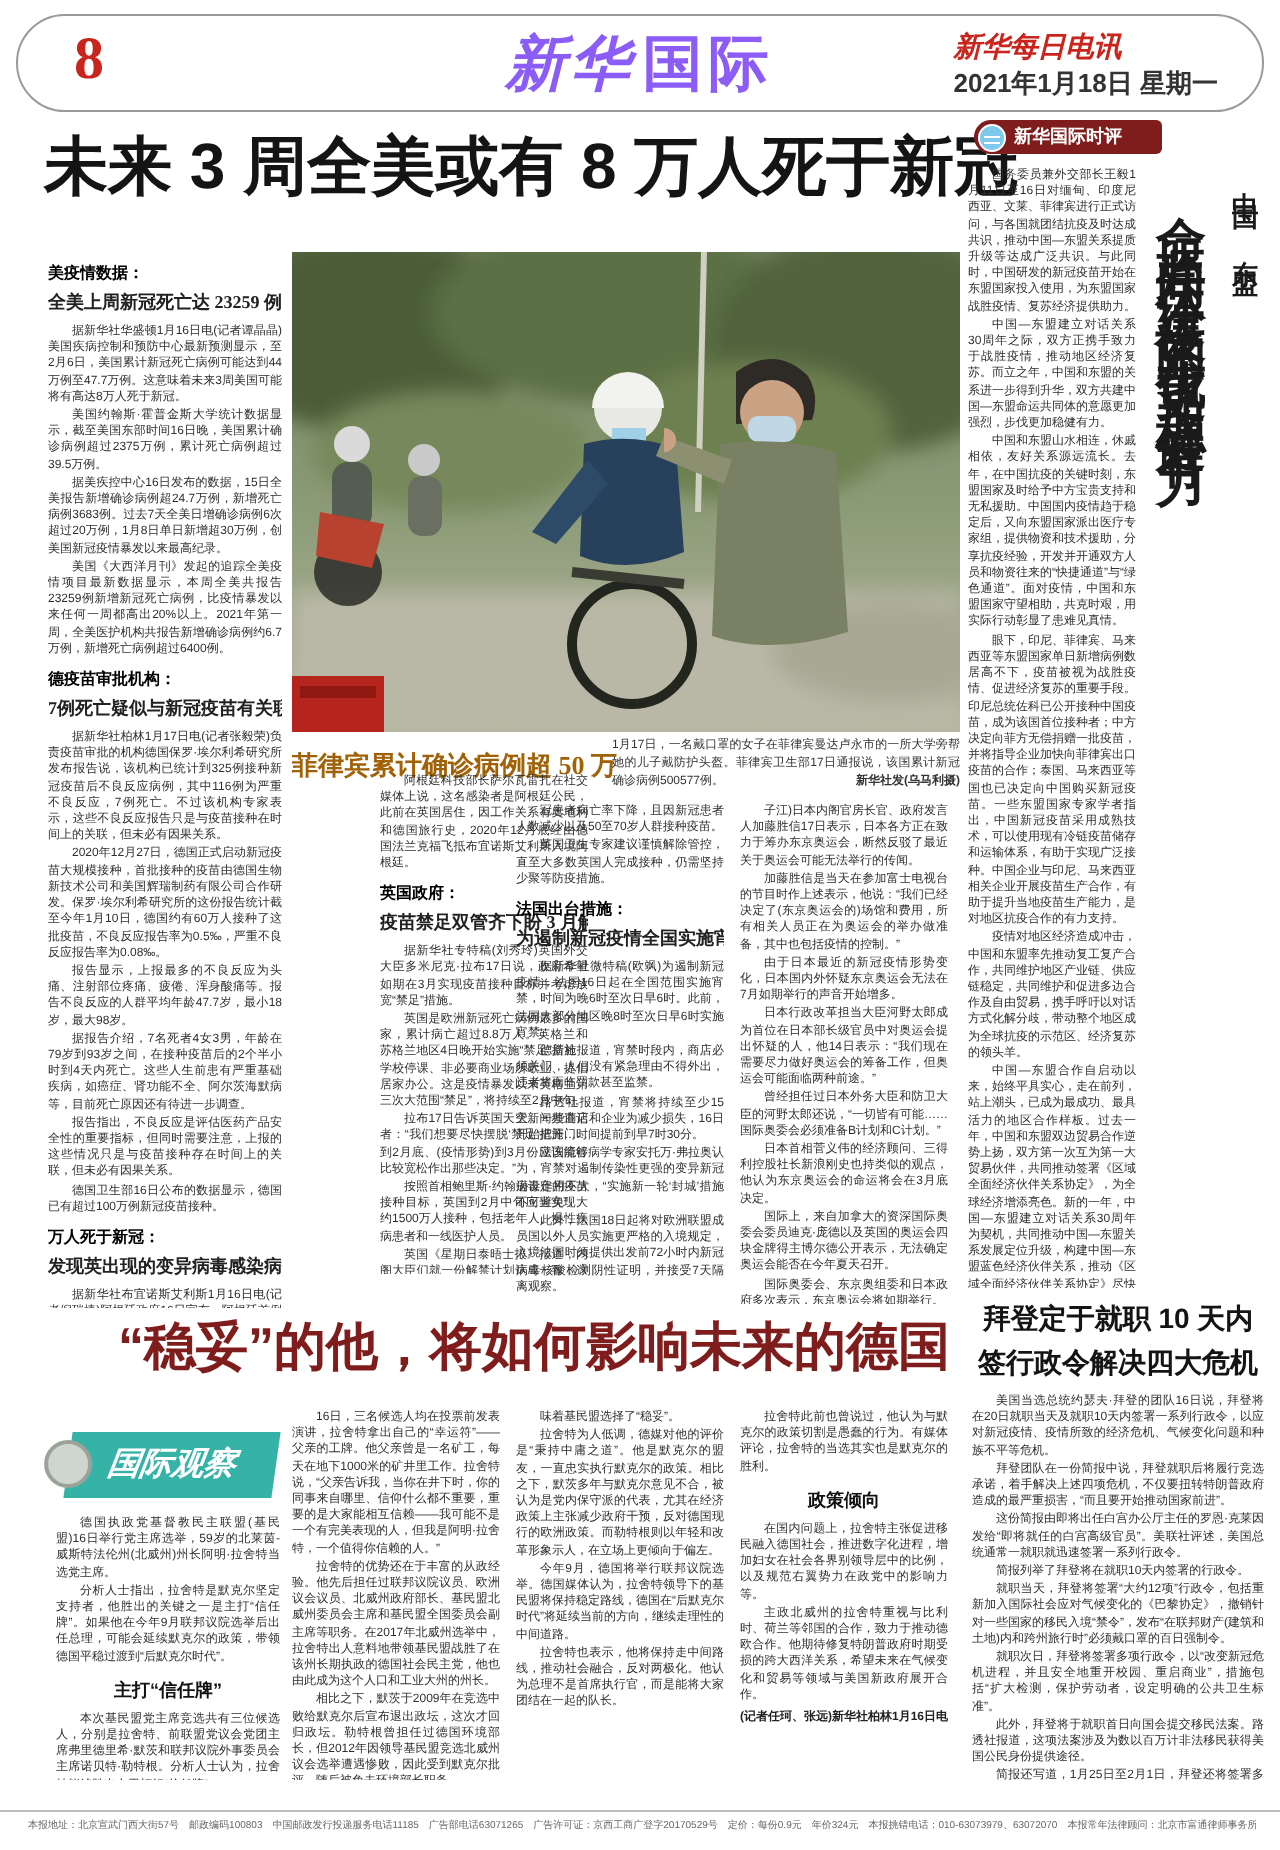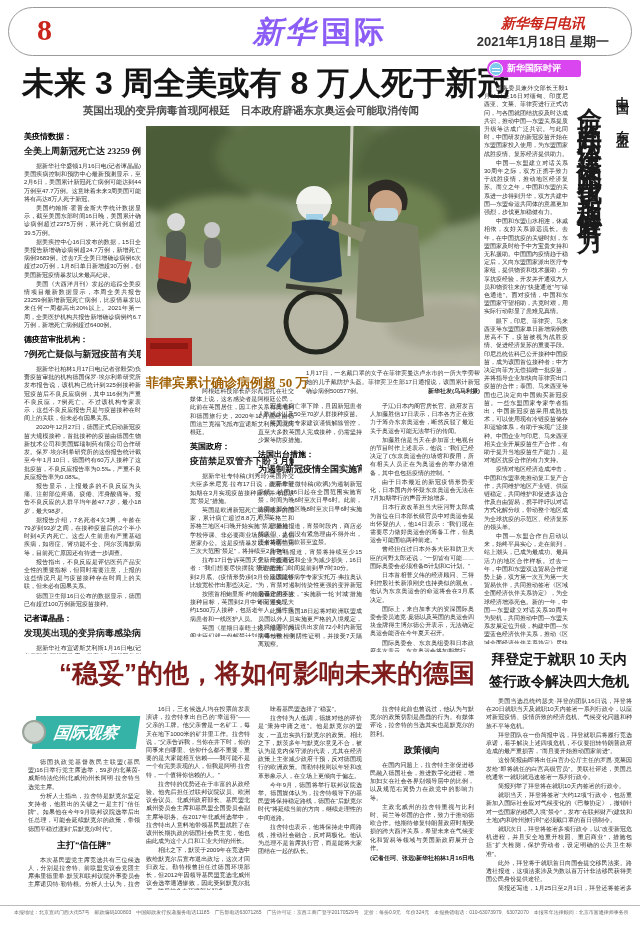--- a/index.html
+++ b/index.html
@@ -6,21 +6,21 @@
   .page{position:relative;width:640px;height:925px;background:#ffffff;margin:0 auto;
         font-family:"Liberation Sans",sans-serif;color:#2b2b2b;overflow:hidden;}
   
   .masthead{position:absolute;left:8px;top:7px;width:622px;height:47px;
             border:1px solid #9a9a9a;border-radius:25px;background:#fff;}
   .pagenum{position:absolute;left:28px;top:5px;font-size:30px;font-weight:bold;color:#c9251c;
            font-family:"Liberation Serif",serif;}
   .section-logo{position:absolute;left:0;right:0;top:4px;text-align:center;color:#8b5cf6;white-space:nowrap;}
   .section-logo .script{font-family:"DejaVu Serif",serif;font-style:italic;font-weight:bold;font-size:30px;letter-spacing:2px;}
   .section-logo .block{font-family:"Liberation Serif",serif;font-weight:bold;font-size:30px;letter-spacing:3px;}
-  .paper-logo{position:absolute;right:22px;top:7px;text-align:center;color:#c9251c;}
+  .paper-logo{position:absolute;right:22px;top:7px;text-align:left;color:#c9251c;}
   .paper-logo .nm{font-size:14px;font-weight:bold;font-family:"DejaVu Serif",serif;font-style:italic;}
   .paper-logo .dt{font-size:13px;color:#333;font-style:normal;font-family:"Liberation Sans",sans-serif;margin-top:0;font-weight:bold;}
   
   .main-hl{position:absolute;left:22px;top:62px;width:458px;text-align:center;
            font-size:32px;font-weight:bold;color:#141414;letter-spacing:0px;white-space:nowrap;
            font-family:"Liberation Sans",sans-serif;}
   .sub-hl{position:absolute;left:22px;top:104px;width:458px;text-align:center;
           font-size:10.5px;font-weight:bold;color:#4d4d4d;white-space:nowrap;}
   
   .col{position:absolute;overflow:hidden;}
@@ -32,21 +32,21 @@
   .blk-byline{font-size:6px;font-weight:bold;color:#222;text-align:right;margin-top:2px;}
   
   .photo{position:absolute;left:146px;top:126px;width:334px;height:240px;overflow:hidden;background:#8a9a7a;}
   .photo-hl{position:absolute;left:146px;top:374px;width:158px;font-family:"Liberation Serif",serif;
             font-size:13px;font-weight:bold;color:#a16207;white-space:nowrap;}
   .caption{position:absolute;left:306px;top:369px;width:174px;height:30px;font-size:6px;line-height:9px;
            text-align:justify;color:#333;overflow:hidden;}
   .caption .credit{float:right;font-weight:bold;}
   
   .sidebar{position:absolute;left:483px;top:58px;width:150px;height:590px;}
-  .badge-blue{position:absolute;left:4px;top:2px;width:94px;height:17px;background:#d946ef;
+  .badge-blue{position:absolute;left:4px;top:2px;width:94px;height:17px;background:#7f1d1d;
               border-radius:9px 3px 3px 9px;color:#fff;font-size:9px;font-weight:bold;line-height:17px;
               padding-left:20px;box-sizing:border-box;white-space:nowrap;}
   .badge-blue .globe{position:absolute;left:2px;top:1.5px;width:14px;height:14px;border-radius:50%;
               background:#7fcaec;border:1px solid #fff;box-sizing:border-box;}
   .badge-blue .globe:after{content:"";position:absolute;left:2px;top:5px;width:8px;height:2px;border-top:1px solid #fff;border-bottom:1px solid #fff;}
   .sb-body{position:absolute;left:1px;top:26px;width:84px;height:560px;overflow:hidden;}
   .v-head{position:absolute;left:90px;top:30px;height:556px;writing-mode:vertical-rl;text-orientation:upright;
           font-family:"Liberation Serif",serif;font-size:25px;font-weight:bold;color:#1a1a1a;
           letter-spacing:8px;overflow:hidden;}
   .v-kicker{position:absolute;right:2px;top:28px;height:180px;writing-mode:vertical-rl;text-orientation:upright;
@@ -77,38 +77,37 @@
       <span class="script">新华</span>
       <span class="block">国际</span>
     </div>
     <div class="paper-logo">
       <div class="nm">新华每日电讯</div>
       <div class="dt">2021年1月18日 星期一</div>
     </div>
   </div>
 
   <div class="main-hl">未来 3 周全美或有 8 万人死于新冠</div>
-  <div class="sub-hl">英国出现的变异病毒首现阿根廷　日本政府辟谣东京奥运会可能取消传闻</div>
 
   <div class="col" style="left:24px;top:126px;width:117px;height:528px;">
       <div class="blk-kicker">美疫情数据：</div>
       <div class="blk-hl">全美上周新冠死亡达 23259 例</div>
       <div class="blk-p">据新华社华盛顿1月16日电(记者谭晶晶)美国疾病控制和预防中心最新预测显示，至2月6日，美国累计新冠死亡病例可能达到44万例至47.7万例。这意味着未来3周美国可能将有高达8万人死于新冠。</div>
       <div class="blk-p">美国约翰斯·霍普金斯大学统计数据显示，截至美国东部时间16日晚，美国累计确诊病例超过2375万例，累计死亡病例超过39.5万例。</div>
       <div class="blk-p">据美疾控中心16日发布的数据，15日全美报告新增确诊病例超24.7万例，新增死亡病例3683例。过去7天全美日增确诊病例6次超过20万例，1月8日单日新增超30万例，创美国新冠疫情暴发以来最高纪录。</div>
       <div class="blk-p">美国《大西洋月刊》发起的追踪全美疫情项目最新数据显示，本周全美共报告23259例新增新冠死亡病例，比疫情暴发以来任何一周都高出20%以上。2021年第一周，全美医护机构共报告新增确诊病例约6.7万例，新增死亡病例超过6400例。</div>
       <div class="blk-kicker">德疫苗审批机构：</div>
       <div class="blk-hl">7例死亡疑似与新冠疫苗有关联</div>
       <div class="blk-p">据新华社柏林1月17日电(记者张毅荣)负责疫苗审批的机构德国保罗·埃尔利希研究所发布报告说，该机构已统计到325例接种新冠疫苗后不良反应病例，其中116例为严重不良反应，7例死亡。不过该机构专家表示，这些不良反应报告只是与疫苗接种在时间上的关联，但未必有因果关系。</div>
       <div class="blk-p">2020年12月27日，德国正式启动新冠疫苗大规模接种，首批接种的疫苗由德国生物新技术公司和美国辉瑞制药有限公司合作研发。保罗·埃尔利希研究所的这份报告统计截至今年1月10日，德国约有60万人接种了这批疫苗，不良反应报告率为0.5‰，严重不良反应报告率为0.08‰。</div>
       <div class="blk-p">报告显示，上报最多的不良反应为头痛、注射部位疼痛、疲倦、浑身酸痛等。报告不良反应的人群平均年龄47.7岁，最小18岁，最大98岁。</div>
       <div class="blk-p">据报告介绍，7名死者4女3男，年龄在79岁到93岁之间，在接种疫苗后的2个半小时到4天内死亡。这些人生前患有严重基础疾病，如癌症、肾功能不全、阿尔茨海默病等，目前死亡原因还有待进一步调查。</div>
       <div class="blk-p">报告指出，不良反应是评估医药产品安全性的重要指标，但同时需要注意，上报的这些情况只是与疫苗接种存在时间上的关联，但未必有因果关系。</div>
       <div class="blk-p">德国卫生部16日公布的数据显示，德国已有超过100万例新冠疫苗接种。</div>
-      <div class="blk-kicker">记者谭晶晶：</div>
+      <div class="blk-kicker">万人死于新冠：</div>
       <div class="blk-hl">发现英出现的变异病毒感染病例</div>
       <div class="blk-p">据新华社布宜诺斯艾利斯1月16日电(记者倪瑞捷)阿根廷政府16日宣布，阿根廷首例英国出现的变异新冠病毒感染病例确诊。</div>
     </div>
 
   <div class="photo">
     <svg width="334" height="240" viewBox="0 0 334 240">
       <defs>
         <linearGradient id="bg" x1="0" y1="0" x2="0" y2="1">
           <stop offset="0" stop-color="#6f7f5e"></stop>
             <stop offset="0.55" stop-color="#8d9c78"></stop>

